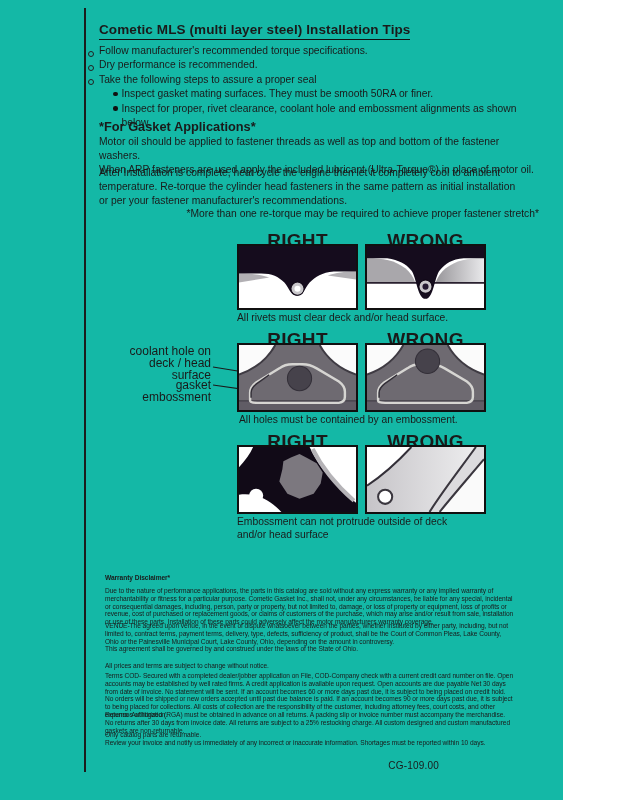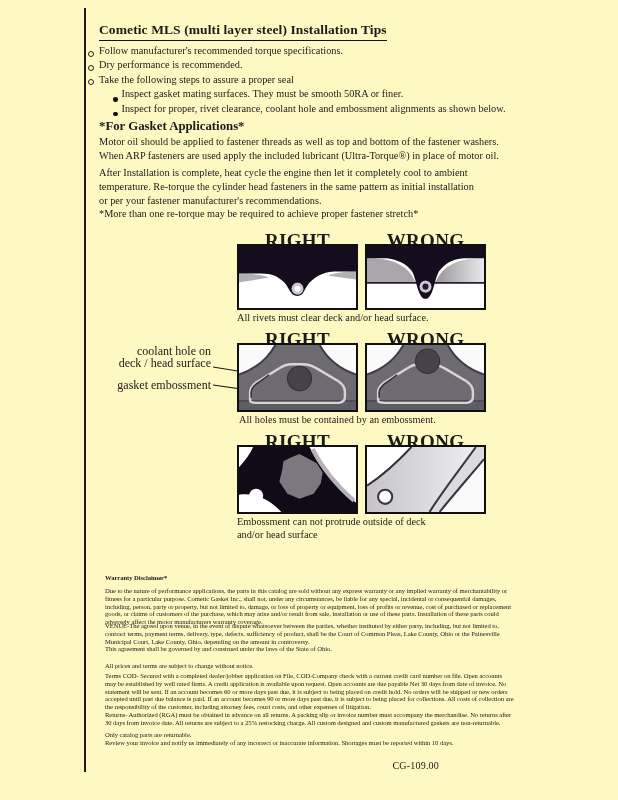--- a/index.html
+++ b/index.html
@@ -1,33 +1,33 @@
 <!DOCTYPE html>
 <html><head>
 <meta charset="utf-8">
 <style>
   html,body{margin:0;padding:0;background:#ffffff;}
-  .page{position:relative;width:618px;height:800px;background:#fef9c3;overflow:hidden;
-        font-family:Liberation Serif, serif;color:#1a1a1a;}
+  .page{position:relative;width:563px;height:800px;background:#14b8a6;overflow:hidden;
+        font-family:Liberation Sans, sans-serif;color:#1a1a1a;}
   .abs{position:absolute;}
   .edge-line{position:absolute;left:84px;top:8px;width:1.5px;height:764px;background:#1c1c1c;}
   .title{left:99px;top:22px;font-size:13.5px;font-weight:bold;
          border-bottom:1.6px solid #111;padding-bottom:2px;letter-spacing:.1px;}
   .bullets{left:88px;top:44px;width:440px;font-size:10.3px;line-height:14.4px;}
   .b-row{display:flex;align-items:center;}
   .b-mark{width:4px;height:4px;border:1.1px solid #222;border-radius:50%;
           margin:4.6px 5px 0 0;flex:0 0 auto;}
-  .sb-row{display:flex;align-items:flex-end;padding-left:25px;}
+  .sb-row{display:flex;align-items:flex-start;padding-left:25px;}
   .sb-mark{width:4.5px;height:4.5px;background:#111;border-radius:50%;
            margin:4.6px 4px 0 0;flex:0 0 auto;}
   .h2{left:99px;top:119px;font-size:12.8px;font-weight:bold;}
   .body{font-size:10.3px;line-height:14.1px;}
   .p1{left:99px;top:135px;width:440px;}
   .p2{left:99px;top:166px;width:440px;}
-  .pnote{left:99px;top:207px;width:440px;}
+  .pnote{left:99px;top:207px;width:440px;text-align:right;}
   .dlabel{width:121px;text-align:center;font-size:19px;font-weight:bold;letter-spacing:.3px;}
   .dbox{width:121px;border:2.5px solid #101010;box-sizing:border-box;background:#fff;}
   .dbox svg{display:block;width:100%;height:100%;}
   .caption{font-size:10.3px;line-height:12.5px;}
   .sidelabel{font-size:12px;line-height:12px;text-align:right;width:95px;}
   .warranty{font-size:6.6px;line-height:7.75px;width:409px;letter-spacing:-0.05px;}
   .wbold{font-weight:bold;}
   .footer{left:377px;top:760px;width:62px;text-align:right;font-size:10px;letter-spacing:.2px;}
 </style>
 </head>

